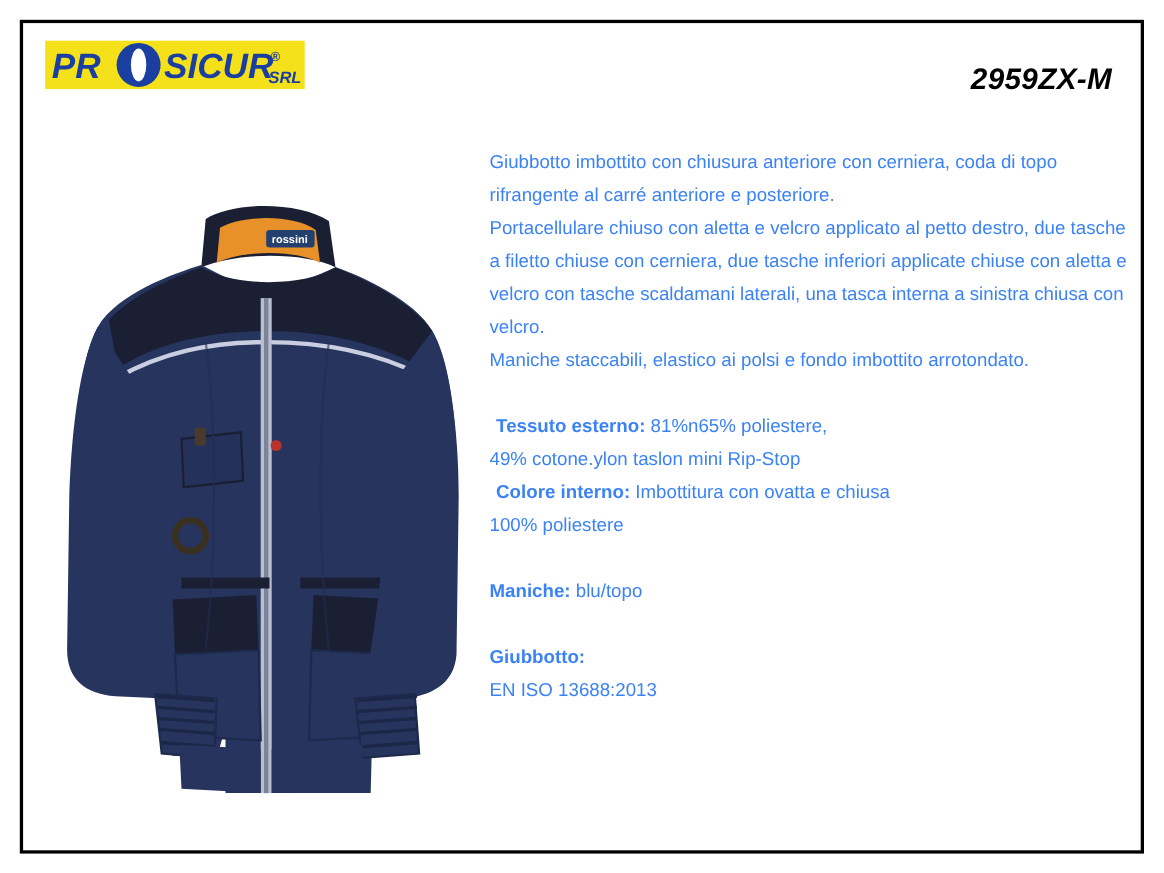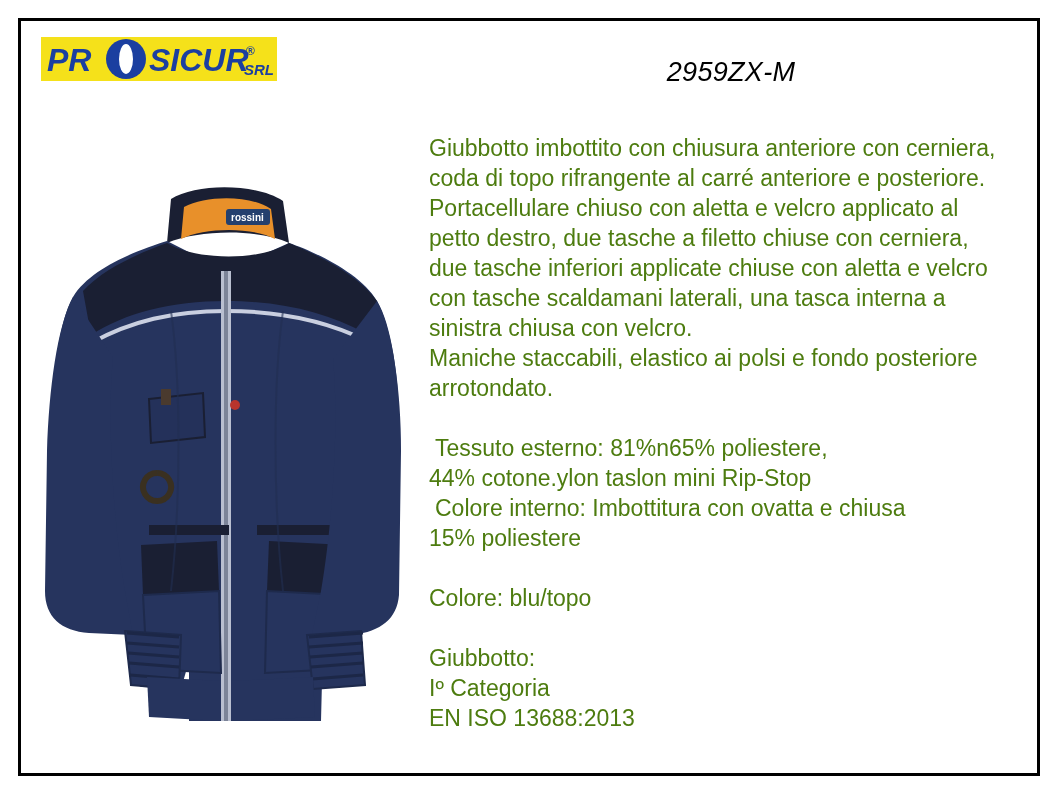--- a/index.html
+++ b/index.html
@@ -44,52 +44,52 @@
     top: 12px;
     width: 240px;
     height: 56px;
   }
   .logo svg { display: block; }
   .doc-title {
     position: absolute;
     left: 430px;
     top: 36px;
     width: 560px;
-    text-align: center;
+    text-align: right;
     font-size: 27px;
-    font-weight: normal;
+    font-weight: bold;
     font-style: italic;
     color: #000000;
     letter-spacing: 0.3px;
   }
   
   .product-image {
     position: absolute;
-    left: 0;
+    left: 16px;
     top: 100px;
     width: 410px;
     height: 620px;
   }
   .product-image svg { display: block; }
   
   .desc {
     position: absolute;
-    left: 408px;
+    left: 424px;
     top: 112px;
     width: 580px;
-    font-size: 23px;
+    font-size: 17px;
     line-height: 30px;
-    color: #4d7c0f;
+    color: #3b82f6;
   }
   .desc p {
     margin: 0;
   }
   .para-block { margin-bottom: 0; }
   .gap { height: 30px; }
-  .lbl { font-weight: normal; }
+  .lbl { font-weight: bold; }
   .indent1 { padding-left: 6px; }
 </style>
 </head>
 <body>
 
 <div class="page">
   <div class="sheet">
 
     <div class="header">
 
@@ -155,40 +155,39 @@
 
           <path d="M126 556 L200 560 L200 600 L128 596 Z" fill="#26345E"></path>
           <path d="M210 560 L292 556 L294 596 L210 600 Z" fill="#26345E"></path>
         </g>
       </svg>
     </div>
 
     <div class="desc">
       <p class="para-block">Giubbotto imbottito con chiusura anteriore con cerniera, coda di topo rifrangente al carré anteriore e posteriore.</p>
       <p class="para-block">Portacellulare chiuso con aletta e velcro applicato al petto destro, due tasche a filetto chiuse con cerniera, due tasche inferiori applicate chiuse con aletta e velcro con tasche scaldamani laterali, una tasca interna a sinistra chiusa con velcro.</p>
-      <p class="para-block">Maniche staccabili, elastico ai polsi e fondo posteriore arrotondato.</p>
+      <p class="para-block">Maniche staccabili, elastico ai polsi e fondo imbottito arrotondato.</p>
 
       <div class="gap"></div>
 
       <p>
         <span class="lbl indent1">Tessuto esterno:</span><span> 81%n65% poliestere,</span>
       </p>
-      <p>44% cotone.ylon taslon mini Rip-Stop</p>
+      <p>49% cotone.ylon taslon mini Rip-Stop</p>
       <p>
         <span class="lbl indent1">Colore interno:</span><span> Imbottitura con ovatta e chiusa</span>
       </p>
-      <p>15% poliestere</p>
+      <p>100% poliestere</p>
 
       <div class="gap"></div>
 
       <p>
-        <span class="lbl">Colore:</span><span> blu/topo</span>
+        <span class="lbl">Maniche:</span><span> blu/topo</span>
       </p>
 
       <div class="gap"></div>
 
       <p class="lbl">Giubbotto:</p>
-      <p>Iº Categoria</p>
       <p>EN ISO 13688:2013</p>
     </div>
 
   </div>
 </div>
 
 </body></html>

